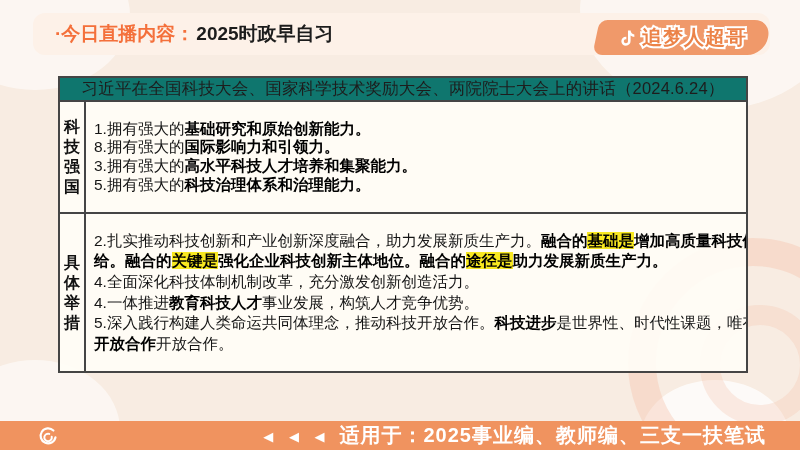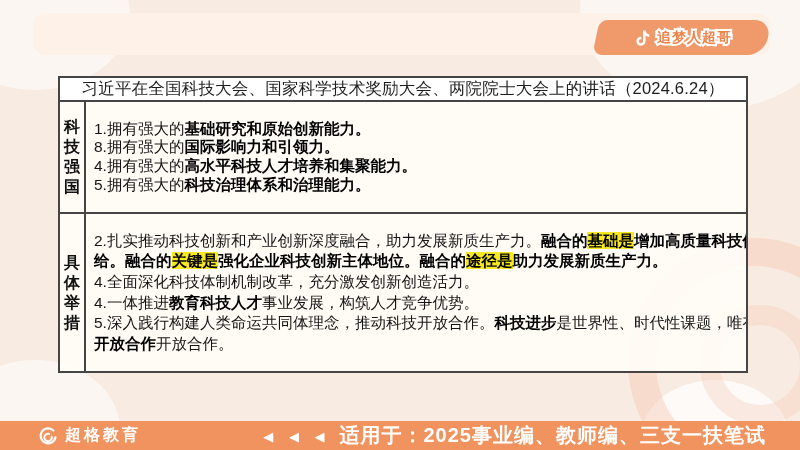--- a/index.html
+++ b/index.html
@@ -33,31 +33,31 @@
   }
   .badge .bg {
     position:absolute; inset:0; background:var(--badge,#f0996a);
     border-radius:8px 17px 17px 10px; transform:skewX(-12deg);
   }
   .badge .inner {
     position:absolute; inset:0; display:flex; align-items:center; justify-content:center; gap:5px;
   }
   .badge .note-icon { width:20px; height:20px; }
   .badge .handle {
-    font-size:14px; font-weight:800; color:#ec8348;
+    font-size:20px; font-weight:800; color:#ec8348;
     -webkit-text-stroke:4px #ffffff; paint-order:stroke fill; letter-spacing:1px;
   }
 
   
   .sheet {
     position:absolute; left:58px; top:76px; width:690px;
     border:2px solid #454545;
   }
   .thead {
-    height:24px; background:#ffffff; border-bottom:2px solid #454545;
+    height:24px; background:#0f766e; border-bottom:2px solid #454545;
     display:flex; align-items:center; justify-content:center;
     font-size:16.5px; color:#1d1d1d; letter-spacing:0.2px;
   }
   .trow { display:flex; border-bottom:2px solid #454545; }
   .trow:last-child { border-bottom:none; }
   .label-cell {
     width:26px; border-right:2px solid #454545;
     background:rgba(255,253,246,0.92);
     display:flex; flex-direction:column; align-items:center; justify-content:center;
     font-weight:800; font-size:16px; color:#111;
@@ -94,20 +94,22 @@
 <body>
 
 <div class="blob blob1"></div>
 <div class="blob blob2"></div>
 <div class="blob blob3"></div>
 <div class="blob blob4"></div>
 <div class="wm wm1"></div>
 <div class="wm wm2"></div>
 
 <div class="topbar">
+  <span class="prefix">·今日直播内容：</span>
+  <span class="title">2025时政早自习</span>
   <div class="badge">
     <div class="bg"></div>
     <div class="inner">
       <svg class="note-icon" viewBox="0 0 24 24">
         <path fill="#ffffff" d="M13.2 3h3.1c.3 2.6 1.9 4.3 4.5 4.7v3.1c-1.8-.1-3.3-.7-4.5-1.7v6.6c0 3.3-2.4 5.6-5.6 5.6-3.1 0-5.5-2.3-5.5-5.4 0-3.2 2.6-5.6 6-5.4v3.2c-1.7-.4-3 .7-3 2.2 0 1.4 1.1 2.4 2.5 2.4 1.5 0 2.5-1 2.5-2.7V3z"></path>
       </svg>
       <span class="handle">追梦人超哥</span>
     </div>
   </div>
 </div>
@@ -118,21 +120,21 @@
       <div class="trow r0">
         <div class="label-cell">
           <div>科</div>
           <div>技</div>
           <div>强</div>
           <div>国</div>
         </div>
         <div class="content-cell">
           <div class="line"><span>1.拥有强大的</span><span class="b">基础研究和原始创新能力。</span></div>
           <div class="line"><span>8.拥有强大的</span><span class="b">国际影响力和引领力。</span></div>
-          <div class="line"><span>4.拥有强大的</span><span class="b">高水平科技人才培养和集聚能力。</span></div>
+          <div class="line"><span>3.拥有强大的</span><span class="b">高水平科技人才培养和集聚能力。</span></div>
           <div class="line"><span>5.拥有强大的</span><span class="b">科技治理体系和治理能力。</span></div>
         </div>
       </div>
       <div class="trow r1">
         <div class="label-cell">
           <div>具</div>
           <div>体</div>
           <div>举</div>
           <div>措</div>
         </div>
@@ -147,19 +149,18 @@
       </div>
     </div>
 </div>
 
 <div class="footer">
   <div class="brand">
     <svg viewBox="0 0 24 24">
       <path d="M18.5 5.5 A9 9 0 1 0 21 13.5" fill="none" stroke="#ffffff" stroke-width="2.6" stroke-linecap="round"></path>
       <path d="M13.5 9.5 A4.5 4.5 0 1 0 16.5 13" fill="none" stroke="#ffffff" stroke-width="2.4" stroke-linecap="round"></path>
     </svg>
-    <span class="brand-name">超格教育</span>
   </div>
   <div class="applies">
     <span class="arrows">◀ ◀ ◀</span>
     <span class="note">适用于：2025事业编、教师编、三支一扶笔试</span>
   </div>
 </div>
 
 </body></html>

